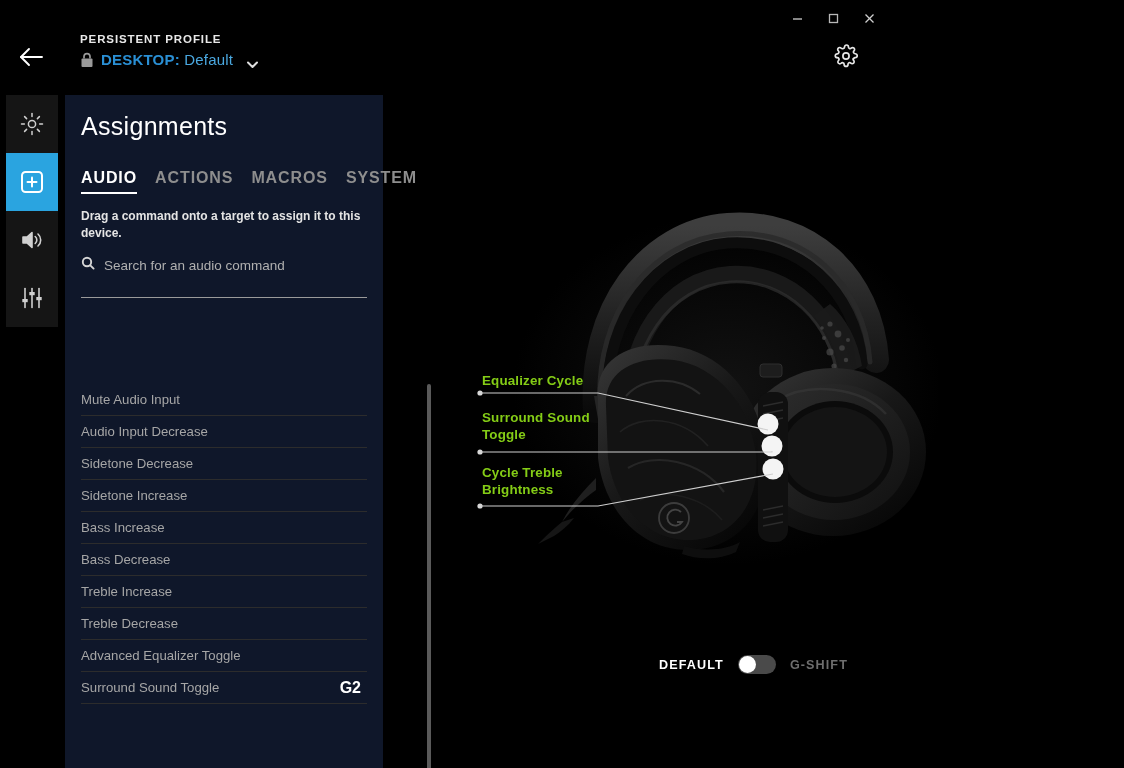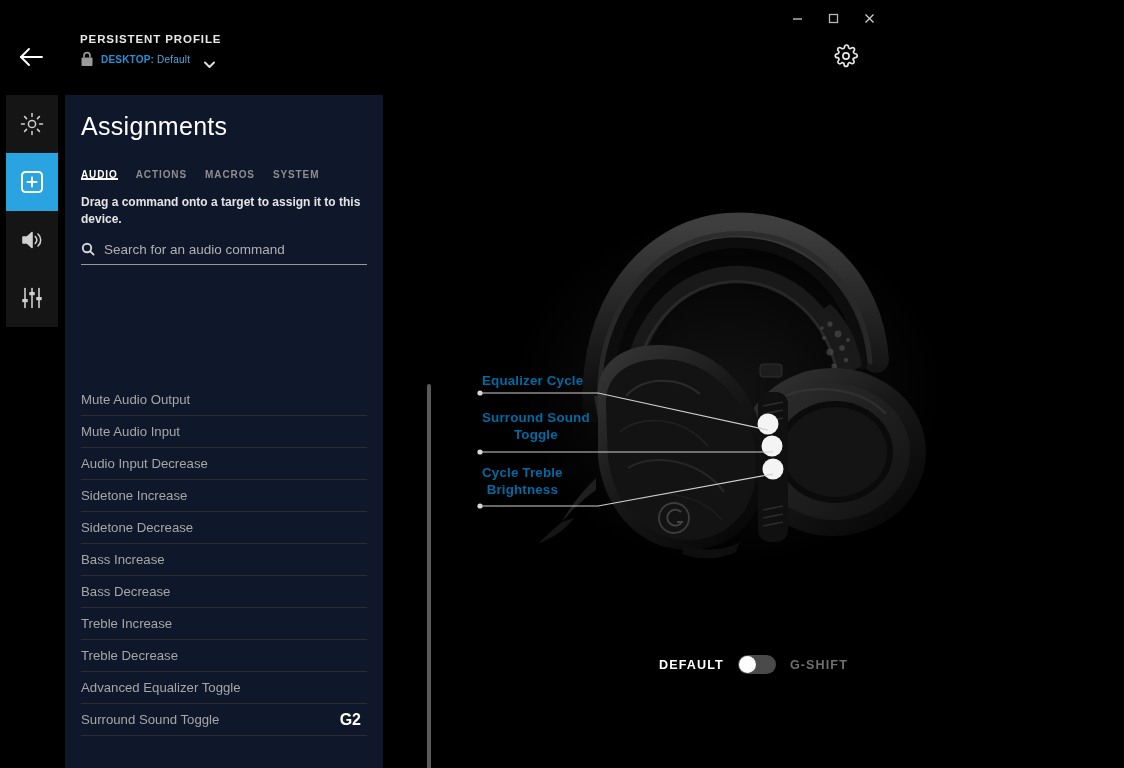--- a/index.html
+++ b/index.html
@@ -26,21 +26,21 @@
   .backarrow { position:absolute; left:18px; top:46px; width:28px; height:22px; cursor:default; }
 
   
   .profile { position:absolute; left:80px; top:33px; }
   .profile-label {
     font-size:11.5px; font-weight:bold; letter-spacing:0.9px; color:#e8e8e8;
     text-transform:uppercase;
   }
   .profile-row { display:flex; align-items:center; gap:7px; margin-top:6px; }
   .lock { width:14px; height:16px; flex:none; }
-  .profile-name { font-size:10px; letter-spacing:0.2px; }
+  .profile-name { font-size:15px; letter-spacing:0.2px; }
   .profile-name .pfx { font-weight:bold; color:#2a8fd4; }
   .profile-name .pnm { font-weight:normal; color:#4aa8e0; }
   .caret { margin-left:6px; width:13px; height:9px; }
 
   
   .rail {
     position:absolute; left:6px; top:95px; width:52px; height:232px;
     background:#151515; display:flex; flex-direction:column;
   }
   .rail-item {
@@ -54,34 +54,34 @@
   .panel {
     position:absolute; left:65px; top:95px; width:318px; height:673px;
     background:#0f172a;
   }
   .panel-title {
     margin:17px 0 0 16px; font-size:25px; font-weight:normal; color:#ffffff;
     letter-spacing:0.3px;
   }
   .tabs { display:flex; gap:18px; margin:28px 0 0 16px; }
   .tab {
-    font-size:10px; font-weight:bold; letter-spacing:0.9px; color:#8e8e8e;
-    cursor:default; position:relative;
+    font-size:16px; font-weight:bold; letter-spacing:0.9px; color:#8e8e8e;
+    padding-bottom:7px; cursor:default; position:relative;
   }
   .tab.active { color:#ffffff; }
   .tab.active::after {
     content:""; position:absolute; left:0; right:0; bottom:0; height:2px; background:#ffffff;
   }
   .hint {
     margin:14px 16px 0 16px; font-size:12px; font-weight:bold; color:#e4e4e4;
     line-height:17px;
   }
   .searchbox {
-    margin:14px 16px 0 16px; display:flex; align-items:flex-start; gap:9px;
-    border-bottom:1px solid #9a9a9a; padding-bottom:4px;
+    margin:14px 16px 0 16px; display:flex; align-items:center; gap:9px;
+    border-bottom:1px solid #9a9a9a; padding-bottom:23px;
   }
   .searchbox svg { flex:none; }
   .searchbox input {
     flex:1; background:transparent; border:none; outline:none;
     color:#b9b9b9; font-size:13.5px; font-family:"Liberation Sans", sans-serif;
   }
   .searchbox input::placeholder { color:#b0b0b0; }
 
   .cmdlist {
     position:absolute; left:16px; top:289px; width:286px; height:470px;
@@ -101,22 +101,22 @@
 
   
   .stage { position:absolute; left:383px; top:0; width:741px; height:768px; }
 
   
   .headset { position:absolute; left:95px; top:200px; width:460px; height:370px; }
 
   
   .callouts { position:absolute; left:0; top:0; width:741px; height:768px; pointer-events:none; }
   .callout-text {
-    position:absolute; color:#0369a1; font-size:13.4px; font-weight:bold;
-    letter-spacing:0.15px; line-height:16.5px; white-space:pre-line;text-align:center;
+    position:absolute; color:#84cc16; font-size:13.4px; font-weight:bold;
+    letter-spacing:0.15px; line-height:16.5px; white-space:pre-line;
   }
   .c1 { left:99px; top:373px; }
   .c2 { left:99px; top:410px; }
   .c3 { left:99px; top:465px; }
 
   
   .shiftrow {
     position:absolute; left:0; right:0; top:655px;
     display:flex; align-items:center; justify-content:center; gap:14px;
   }
@@ -246,33 +246,30 @@
         <svg width="14" height="14" viewBox="0 0 14 14" fill="none" stroke="#d6d6d6" stroke-width="1.9" stroke-linecap="round">
           <circle cx="6" cy="6" r="4.2"></circle>
             <line x1="9.3" y1="9.3" x2="12.6" y2="12.6"></line>
         </svg>
       </span>
       <input type="text" placeholder="Search for an audio command" style="">
     </div>
 
     <div class="cmdlist">
         <div class="cmd">
-          <span>Mute Audio Output</span>
-        </div>
-        <div class="cmd">
           <span>Mute Audio Input</span>
         </div>
         <div class="cmd">
           <span>Audio Input Decrease</span>
         </div>
         <div class="cmd">
+          <span>Sidetone Decrease</span>
+        </div>
+        <div class="cmd">
           <span>Sidetone Increase</span>
-        </div>
-        <div class="cmd">
-          <span>Sidetone Decrease</span>
         </div>
         <div class="cmd">
           <span>Bass Increase</span>
         </div>
         <div class="cmd">
           <span>Bass Decrease</span>
         </div>
         <div class="cmd">
           <span>Treble Increase</span>
         </div>

